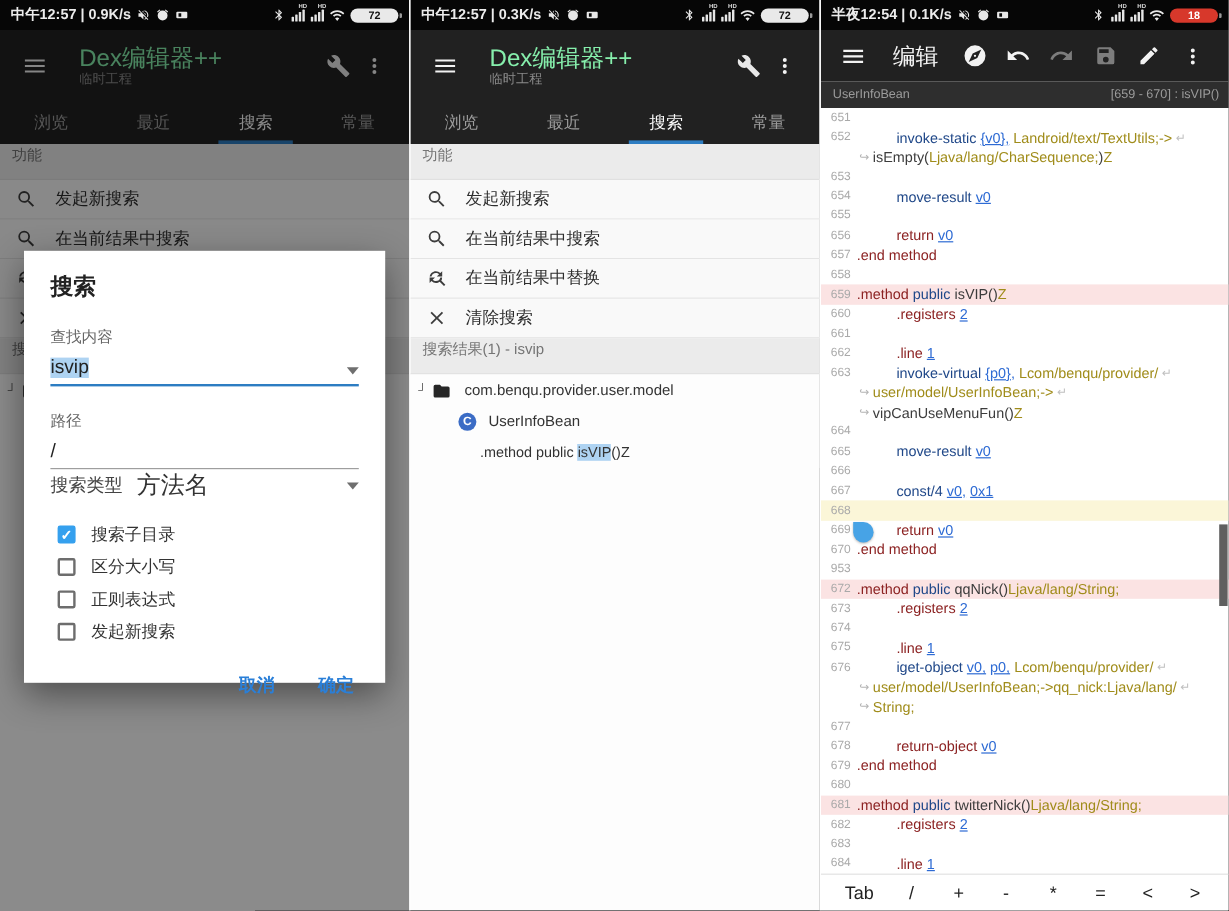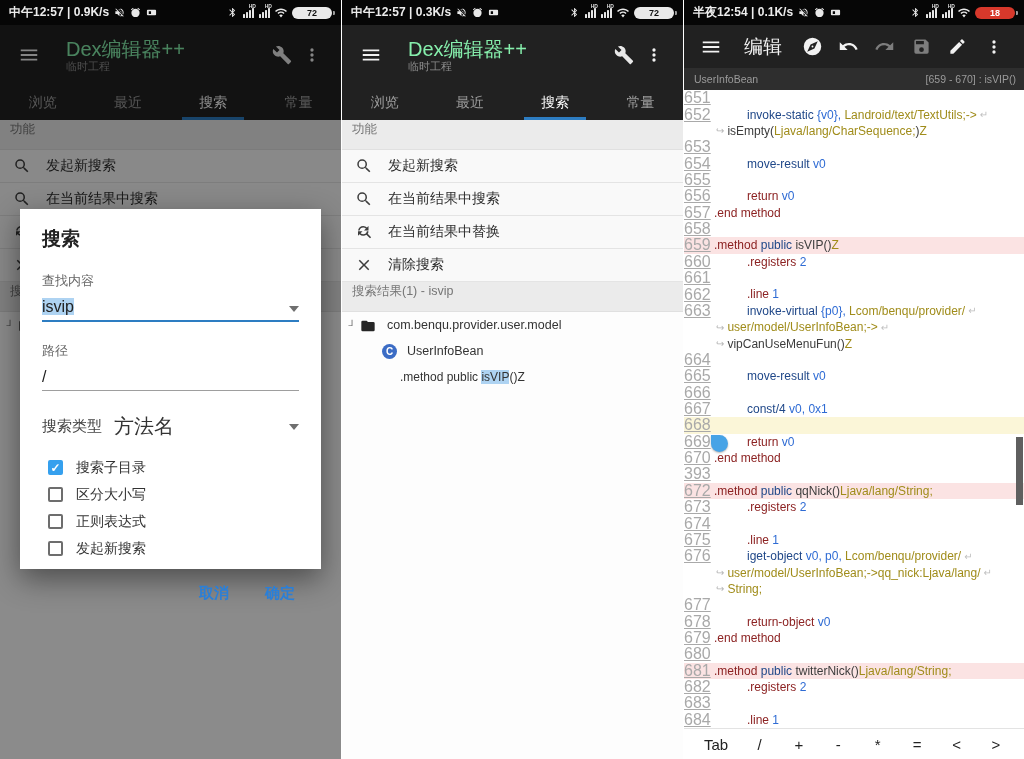--- a/index.html
+++ b/index.html
@@ -52,42 +52,42 @@
   .scrim{position:absolute;left:0;right:0;top:25px;bottom:0;background:rgba(0,0,0,0.45);z-index:5;}
   .dialog{position:absolute;left:20px;top:209px;width:301px;height:360px;background:#fff;z-index:6;box-shadow:0 10px 28px rgba(0,0,0,0.45);padding:17px 22px 0 22px;}
   .dlg-title{font-size:19px;font-weight:bold;color:#222;margin-bottom:20px;}
   .dlg-label{font-size:13px;color:#666;}
   .dlg-inputrow{display:flex;align-items:center;justify-content:space-between;margin-top:8px;}
   .dlg-input{font-size:16px;color:#222;padding-bottom:4px;}
   .dlg-input .sel{background:var(--selection);}
   .u-blue{border-bottom:2px solid var(--accent);}
   .u-gray{border-bottom:1px solid #9e9e9e;}
   .caret{width:0;height:0;border-left:5px solid transparent;border-right:5px solid transparent;border-top:6px solid #6f6f6f;}
-  .dlg-typerow{display:flex;align-items:center;margin-top:22px;}
+  .dlg-typerow{display:flex;align-items:center;}
   .dlg-typerow .tl{font-size:15px;color:#444;margin-right:12px;}
   .dlg-typerow .tv{font-size:20px;color:#333;flex:1;}
   .checkrow{display:flex;align-items:center;height:27px;margin-left:6px;}
   .cbox{width:15px;height:15px;border:2px solid #6d6d6d;border-radius:2px;margin-right:13px;display:inline-flex;align-items:center;justify-content:center;background:#fff;}
   .cbox.on{background:#35a0ee;border-color:#35a0ee;color:#fff;font-size:12px;font-weight:bold;}
   .checkrow .cl{font-size:14px;color:#333;}
   .dlg-actions{display:flex;justify-content:flex-end;gap:36px;margin-top:22px;padding-right:4px;}
   .dlg-btn{font-size:15px;color:#2a7fd8;font-weight:bold;}
 
   
   .toolbar{height:43px;background:#212121;display:flex;align-items:center;padding:0 12px;color:#fff;gap:2px;}
   .toolbar .edtitle{font-size:19px;color:#f4f4f4;margin:0 10px 0 16px;}
   .toolbar .spread{display:flex;flex:1;justify-content:space-around;align-items:center;}
   .crumbbar{height:22px;background:#2e2e2e;color:#9b9b9b;font-size:10.5px;display:flex;align-items:center;justify-content:space-between;padding:0 8px 0 10px;}
   .codearea{position:absolute;top:90px;left:0;right:0;bottom:31px;background:#fff;overflow:hidden;}
   .crow{height:16.36px;display:flex;align-items:center;font-size:12px;white-space:pre;position:relative;}
-  .crow .gut{width:30px;flex:none;text-align:left;padding-right:5px;color:#a9a9a9;font-size:16px;text-decoration:underline;}
+  .crow .gut{width:30px;flex:none;text-align:right;padding-right:5px;color:#a9a9a9;font-size:10px;}
   .crow.bg-p{background:var(--linepink);}
   .crow.bg-y{background:var(--lineyellow);}
   .tk-ins{color:var(--c-ins);}
-  .tk-reg{color:var(--c-reg);}
+  .tk-reg{color:var(--c-reg);text-decoration:underline;}
   .tk-typ{color:var(--c-typ);}
   .tk-kw{color:var(--c-kw);}
   .tk-pl{color:var(--c-pl);}
   .tk-ind{display:inline-block;width:33px;}
   .wrapmark{color:#c0c0c0;font-size:10px;margin-left:3px;}
   .contmark{color:#b5b5b5;font-size:10px;margin-right:3px;margin-left:2px;}
   .handle{position:absolute;left:27px;top:1px;width:17px;height:17px;background:#47a3e6;border-radius:0 50% 50% 50%;z-index:3;box-shadow:0 1px 2px rgba(0,0,0,.3);}
   .scrollthumb{position:absolute;right:1px;top:437px;width:7px;height:68px;background:#5f5f5f;z-index:4;}
   .symbolbar{position:absolute;left:0;right:0;bottom:0;height:31px;background:#fff;border-top:1px solid #e3e3e3;display:flex;align-items:center;justify-content:space-between;padding:0 20px;}
   .symkey{font-size:15px;color:#222;min-width:16px;text-align:center;}
@@ -510,21 +510,21 @@
         <div class="crow"><span class="gut">663</span><span class="tk-ind"></span><span class="tk-ins">invoke-virtual</span><span class="tk-pl"> </span><span class="tk-reg">{p0},</span><span class="tk-pl"> </span><span class="tk-typ">Lcom/benqu/provider/</span><span class="wrapmark">↵</span></div>
         <div class="crow"><span class="gut"></span><span class="contmark">↪</span><span class="tk-typ">user/model/UserInfoBean;-&gt;</span><span class="wrapmark">↵</span></div>
         <div class="crow"><span class="gut"></span><span class="contmark">↪</span><span class="tk-pl">vipCanUseMenuFun()</span><span class="tk-typ">Z</span></div>
         <div class="crow"><span class="gut">664</span></div>
         <div class="crow"><span class="gut">665</span><span class="tk-ind"></span><span class="tk-ins">move-result</span><span class="tk-pl"> </span><span class="tk-reg">v0</span></div>
         <div class="crow"><span class="gut">666</span></div>
         <div class="crow"><span class="gut">667</span><span class="tk-ind"></span><span class="tk-ins">const/4</span><span class="tk-pl"> </span><span class="tk-reg">v0,</span><span class="tk-pl"> </span><span class="tk-reg">0x1</span></div>
         <div class="crow bg-y"><span class="gut">668</span></div>
         <div class="crow"><span class="gut">669</span><div class="handle"></div><span class="tk-ind"></span><span class="tk-kw">return</span><span class="tk-pl"> </span><span class="tk-reg">v0</span></div>
         <div class="crow"><span class="gut">670</span><span class="tk-kw">.end method</span></div>
-        <div class="crow"><span class="gut">393</span></div>
+        <div class="crow"><span class="gut">953</span></div>
         <div class="crow bg-p"><span class="gut">672</span><span class="tk-kw">.method</span><span class="tk-pl"> </span><span class="tk-ins">public</span><span class="tk-pl"> </span><span class="tk-pl">qqNick()</span><span class="tk-typ">Ljava/lang/String;</span></div>
         <div class="crow"><span class="gut">673</span><span class="tk-ind"></span><span class="tk-kw">.registers</span><span class="tk-pl"> </span><span class="tk-reg">2</span></div>
         <div class="crow"><span class="gut">674</span></div>
         <div class="crow"><span class="gut">675</span><span class="tk-ind"></span><span class="tk-kw">.line</span><span class="tk-pl"> </span><span class="tk-reg">1</span></div>
         <div class="crow"><span class="gut">676</span><span class="tk-ind"></span><span class="tk-ins">iget-object</span><span class="tk-pl"> </span><span class="tk-reg">v0,</span><span class="tk-pl"> </span><span class="tk-reg">p0,</span><span class="tk-pl"> </span><span class="tk-typ">Lcom/benqu/provider/</span><span class="wrapmark">↵</span></div>
         <div class="crow"><span class="gut"></span><span class="contmark">↪</span><span class="tk-typ">user/model/UserInfoBean;-&gt;qq_nick:Ljava/lang/</span><span class="wrapmark">↵</span></div>
         <div class="crow"><span class="gut"></span><span class="contmark">↪</span><span class="tk-typ">String;</span></div>
         <div class="crow"><span class="gut">677</span></div>
         <div class="crow"><span class="gut">678</span><span class="tk-ind"></span><span class="tk-kw">return-object</span><span class="tk-pl"> </span><span class="tk-reg">v0</span></div>
         <div class="crow"><span class="gut">679</span><span class="tk-kw">.end method</span></div>

